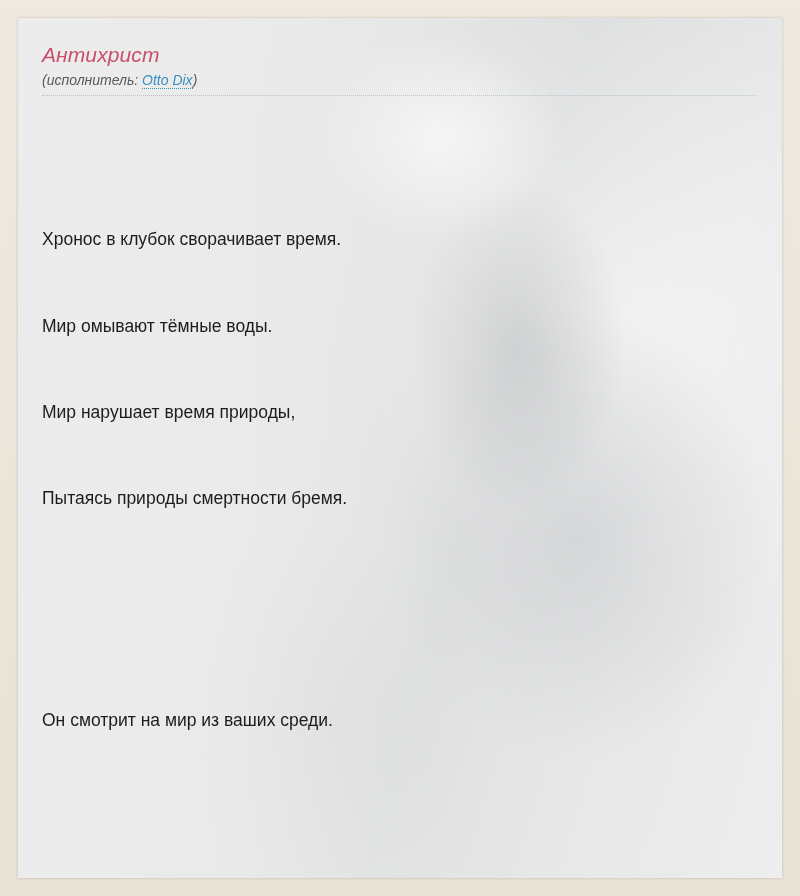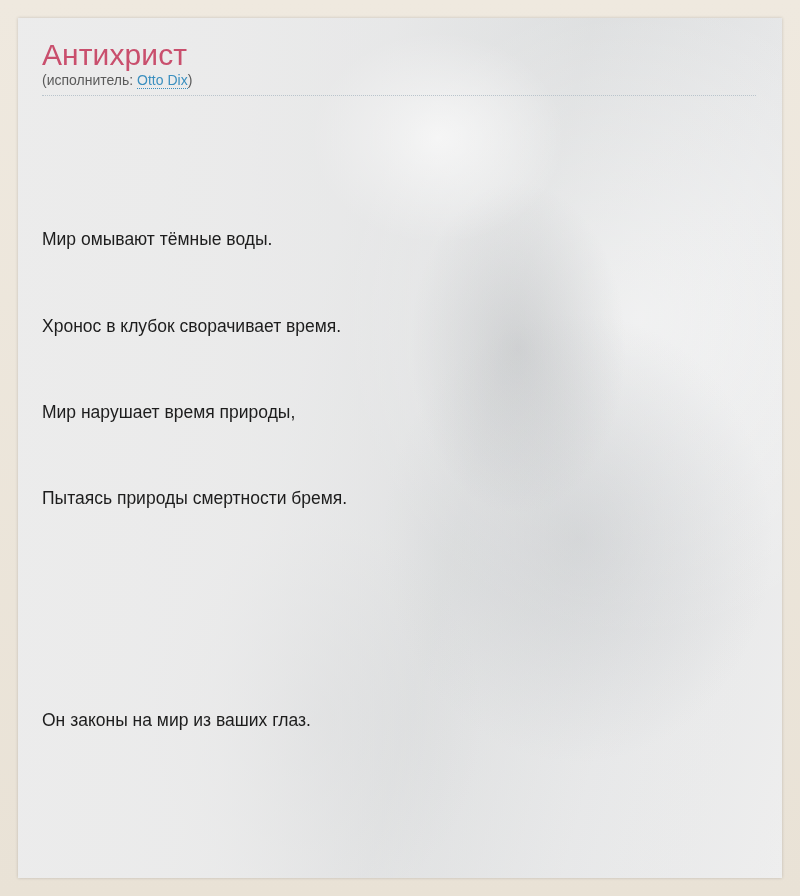--- a/index.html
+++ b/index.html
@@ -60,35 +60,37 @@
   }
 
   .content {
     position: relative;
     z-index: 2;
     padding: 22px 26px 0 24px;
   }
 
   .song-title {
     color: #c94f6d;
-    font-size: 30px;
+    font-size: 21px;
     font-weight: normal;
     margin: 0 0 2px 0;
     line-height: 30px;
     letter-spacing: 0.1px;
+    font-style: italic;
   }
 
   .artist-line {
     font-size: 14px;
     color: #5a5a5a;
     padding-bottom: 7px;
     border-bottom: 1px dotted #b9c4cc;
     margin-bottom: 14px;
     width: 714px;
     box-sizing: border-box;
+    font-style: italic;
   }
   .artist-link {
     color: #3a8fbf;
     text-decoration: none;
     border-bottom: 1px dotted #3a8fbf;
     cursor: pointer;
   }
 
   .lyrics {
     font-size: 17.5px;
@@ -115,27 +117,27 @@
     <div class="content">
 
       <h1 class="song-title">Антихрист</h1>
 
       <div class="artist-line">
         <span>(исполнитель: </span><a class="artist-link">Otto Dix</a><span>)</span>
       </div>
 
       <div class="lyrics">
         <p class="stanza">
+          <span class="line">Хронос в клубок сворачивает время.</span>
           <span class="line">Мир омывают тёмные воды.</span>
-          <span class="line">Хронос в клубок сворачивает время.</span>
           <span class="line">Мир нарушает время природы,</span>
           <span class="line">Пытаясь природы смертности бремя.</span>
         </p>
         <p class="stanza">
-          <span class="line">Он законы на мир из ваших глаз.</span>
+          <span class="line">Он смотрит на мир из ваших среди.</span>
           
           
         </p>
         
         
         
         
         
       </div>
 

